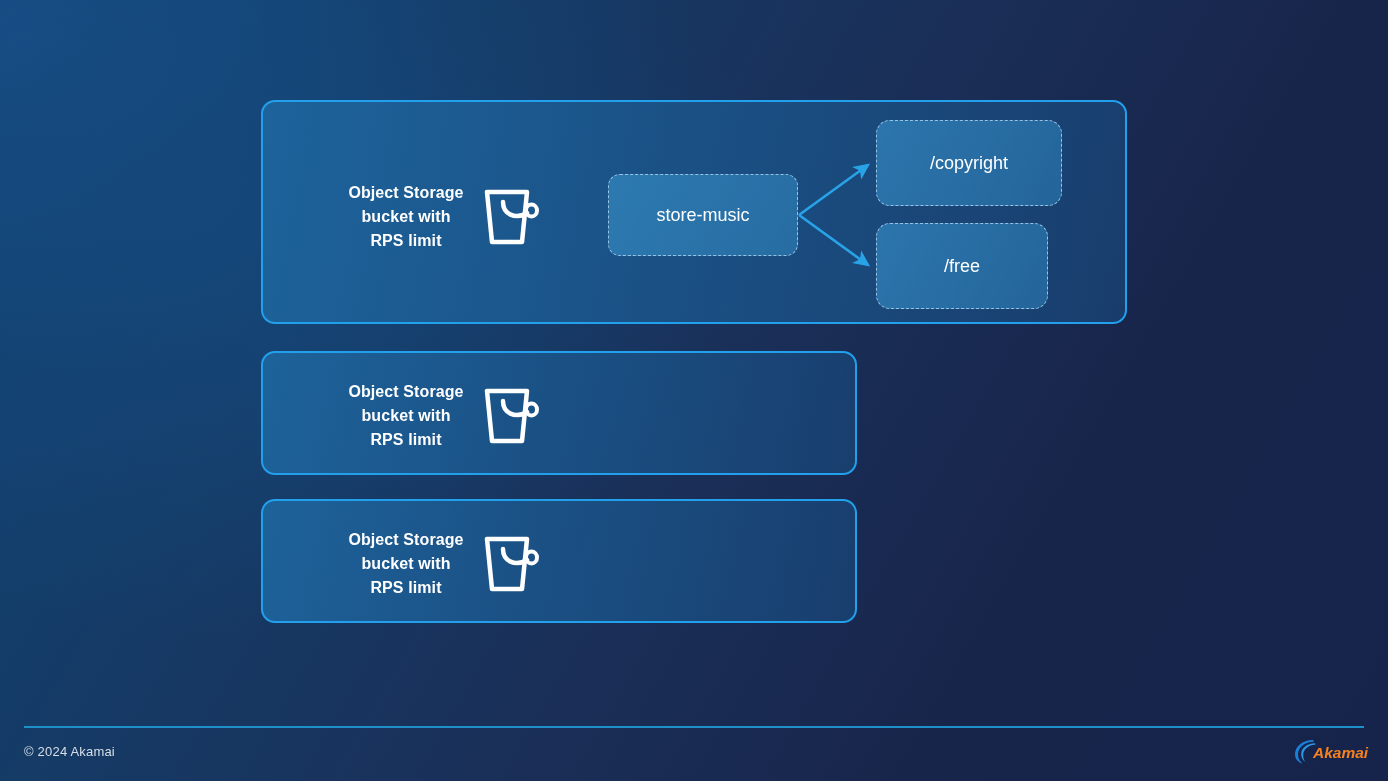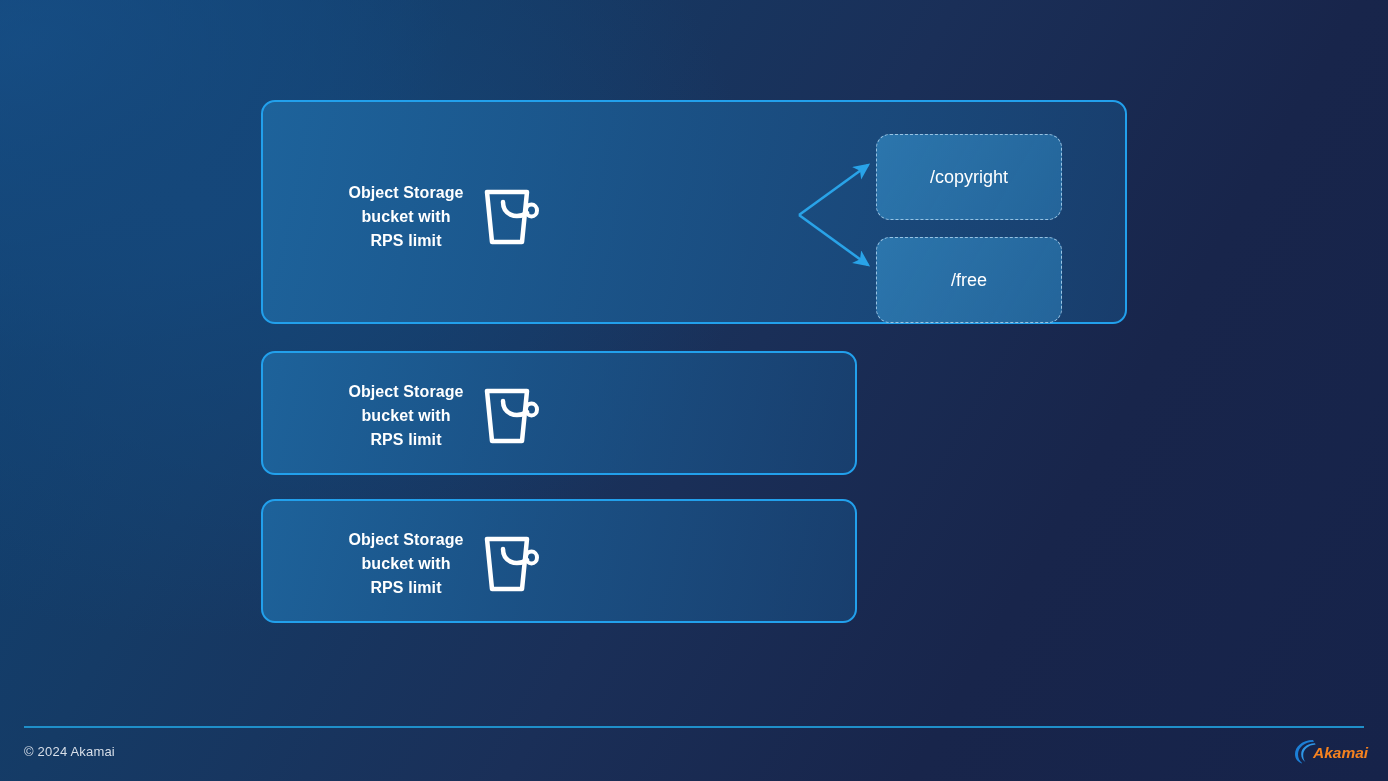--- a/index.html
+++ b/index.html
@@ -75,24 +75,23 @@
     position: absolute;
     box-sizing: border-box;
     display: flex;
     align-items: center;
     justify-content: center;
     color: #ffffff;
     font-size: 18px;
     border: 1px dashed rgba(185,219,245,0.78);
     border-radius: 14px;
     background: linear-gradient(120deg, rgba(45,120,175,0.95) 0%, rgba(38,106,160,0.88) 100%);
-    margin-top: 14px;
   }
   .node-copyright { left: 876px; top: 120px; width: 186px; height: 86px; }
-  .node-free      { left: 876px; top: 223px; width: 186px; height: 86px; }
+  .node-free      { left: 876px; top: 223px; width: 172px; height: 86px; }
 
   
   .arrows {
     position: absolute;
     left: 0; top: 0;
     width: 1388px; height: 781px;
     pointer-events: none;
   }
 
   
@@ -134,20 +133,23 @@
 RPS limit</div>
     <span>
       <svg class="bucket-icon" viewBox="0 0 62 66" fill="none" xmlns="http://www.w3.org/2000/svg">
         <path d="M6 8 H46 L41 58 H11 Z" stroke="#ffffff" stroke-width="4.5" stroke-linejoin="round"></path>
         <path d="M22 18 C22 30, 34 36, 46 29" stroke="#ffffff" stroke-width="4.5" stroke-linecap="round" fill="none"></path>
         <ellipse cx="50.5" cy="26.5" rx="5.5" ry="6" stroke="#ffffff" stroke-width="4" fill="none"></ellipse>
       </svg>
     </span>
   </div>
 
+  <div class="chip chip-dashed chip-music">
+    <span>store-music</span>
+  </div>
 
   <div class="node node-copyright">
     <span>/copyright</span>
   </div>
 
   <div class="node node-free">
     <span>/free</span>
   </div>
 
   <svg class="arrows" viewBox="0 0 1388 781" xmlns="http://www.w3.org/2000/svg">

